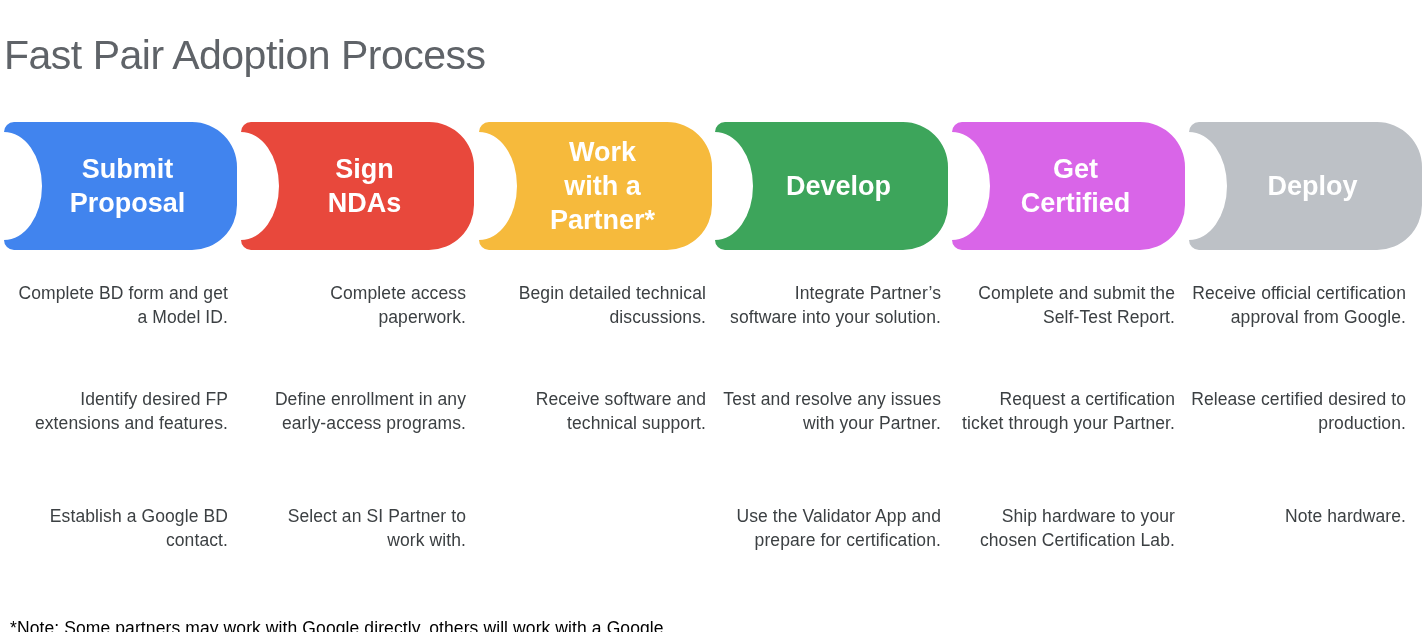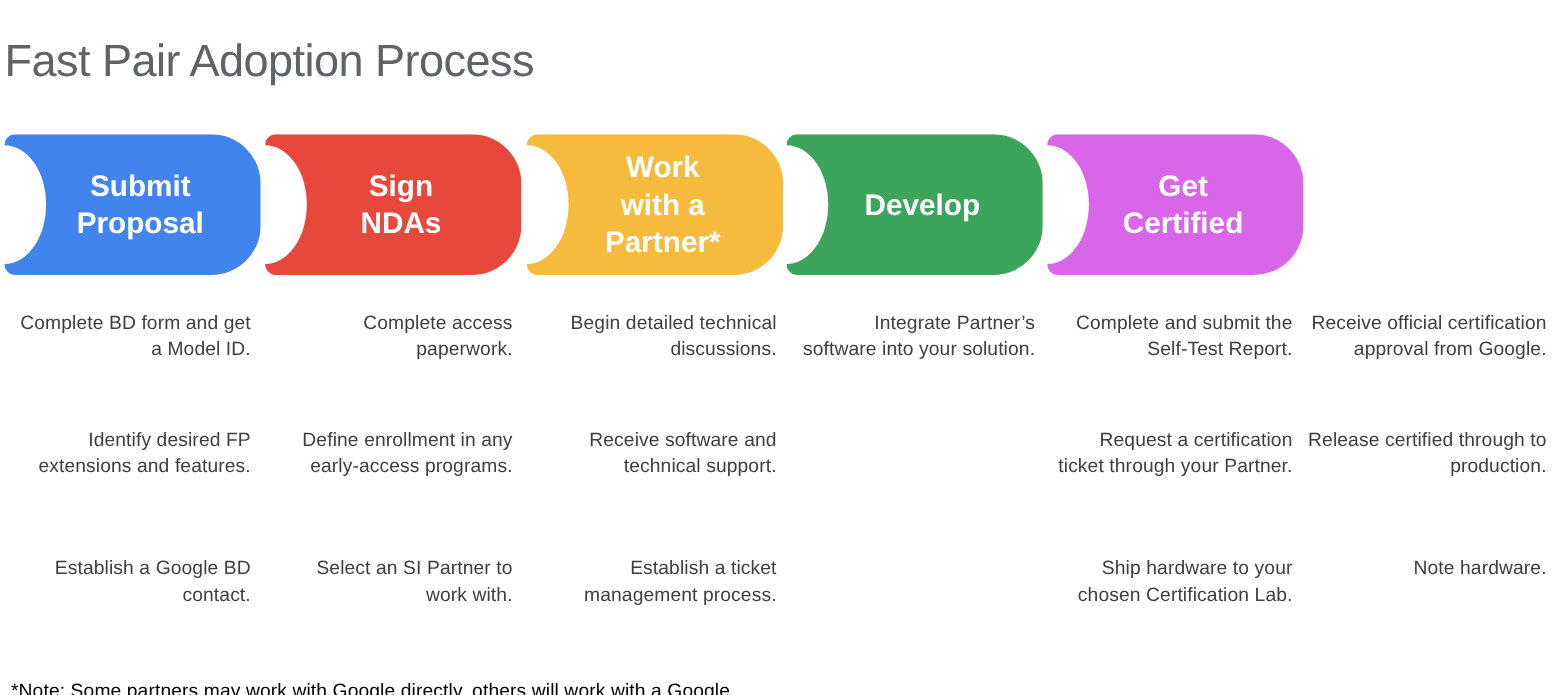--- a/index.html
+++ b/index.html
@@ -96,56 +96,67 @@
       <svg width="233" height="128" viewBox="0 0 233 128">
         <path d="M 10 0 A 10 10 0 0 0 0 10 A 38 54 0 0 1 0 118 A 10 10 0 0 0 10 128 L 188 128 A 45 45 0 0 0 233 83 L 233 45 A 45 45 0 0 0 188 0 Z" fill="#D965E8"></path>
       </svg>
       <div class="banner-label">
         <div>Get</div>
         <div>Certified</div>
         <div></div>
       </div>
     </div>
 
+    <div class="banner" style="left:1185px">
+      <svg width="233" height="128" viewBox="0 0 233 128">
+        <path d="M 10 0 A 10 10 0 0 0 0 10 A 38 54 0 0 1 0 118 A 10 10 0 0 0 10 128 L 188 128 A 45 45 0 0 0 233 83 L 233 45 A 45 45 0 0 0 188 0 Z" fill="#BDC1C6"></path>
+      </svg>
+      <div class="banner-label">
+        <div>Deploy</div>
+        <div></div>
+        <div></div>
+      </div>
+    </div>
 
   </div>
 
   <div class="desc">
 
     <div class="desc-col" style="left:10px">
       <div class="desc-cell r1">Complete BD form and get a Model ID.</div>
       <div class="desc-cell r2">Identify desired FP extensions and features.</div>
       <div class="desc-cell r3">Establish a Google BD contact.</div>
     </div>
 
     <div class="desc-col" style="left:248px">
       <div class="desc-cell r1">Complete access paperwork.</div>
       <div class="desc-cell r2">Define enrollment in any early-access programs.</div>
       <div class="desc-cell r3">Select an SI Partner to work with.</div>
     </div>
 
     <div class="desc-col" style="left:488px">
       <div class="desc-cell r1">Begin detailed technical discussions.</div>
       <div class="desc-cell r2">Receive software and technical support.</div>
-      <div class="desc-cell r3">Establish a ticket management process.</div>
     </div>
 
     <div class="desc-col" style="left:723px">
       <div class="desc-cell r1">Integrate Partner’s software into your solution.</div>
+      <div class="desc-cell r2">Test and resolve any issues with your Partner.</div>
+      <div class="desc-cell r3">Use the Validator App and prepare for certification.</div>
     </div>
 
     <div class="desc-col" style="left:957px">
       <div class="desc-cell r1">Complete and submit the Self-Test Report.</div>
       <div class="desc-cell r2">Request a certification ticket through your Partner.</div>
       <div class="desc-cell r3">Ship hardware to your chosen Certification Lab.</div>
     </div>
 
     <div class="desc-col" style="left:1188px">
       <div class="desc-cell r1">Receive official certification approval from Google.</div>
-      <div class="desc-cell r2">Release certified through to production.</div>
+      <div class="desc-cell r2">Release certified desired to production.</div>
       <div class="desc-cell r3">Note hardware.</div>
     </div>
 
   </div>
 
   <p class="note">*Note: Some partners may work with Google directly, others will work with a Google Certified Fast Pair System Integrators (SI).</p>
 
 </div>
 
 </body></html>

